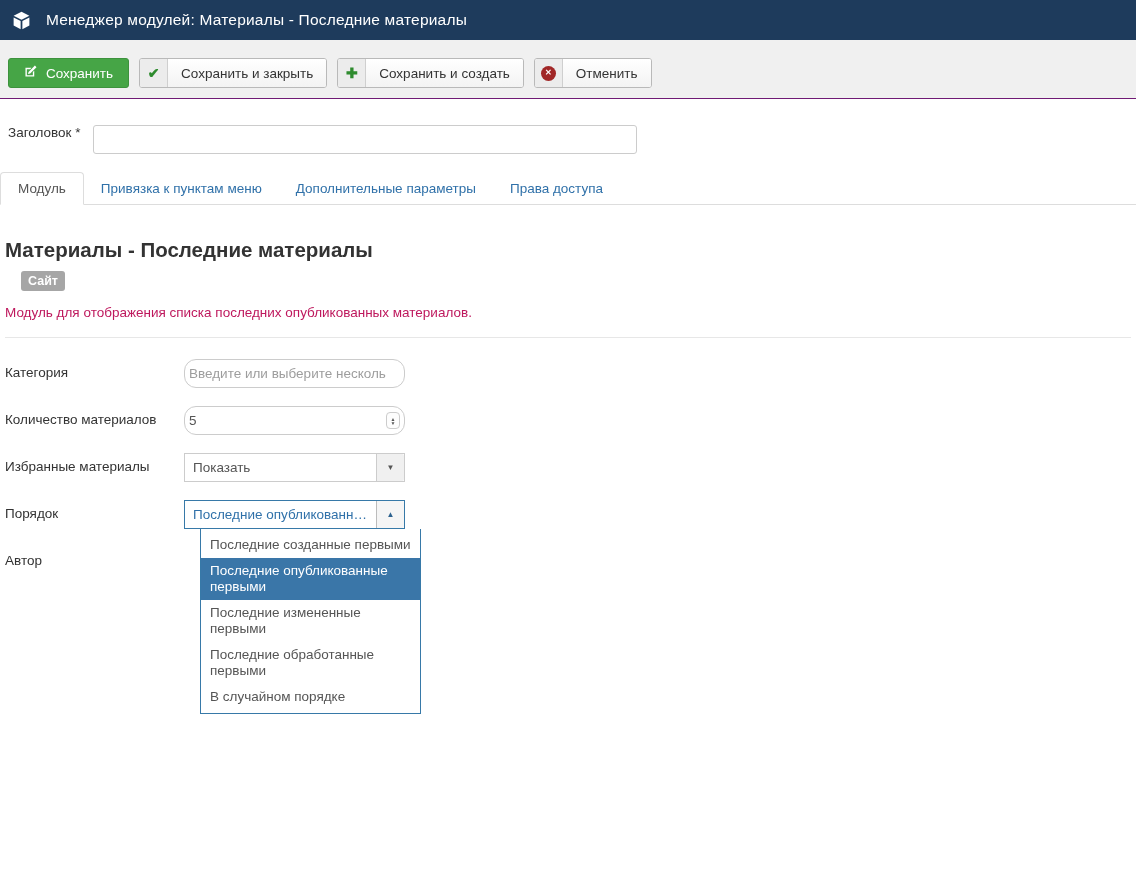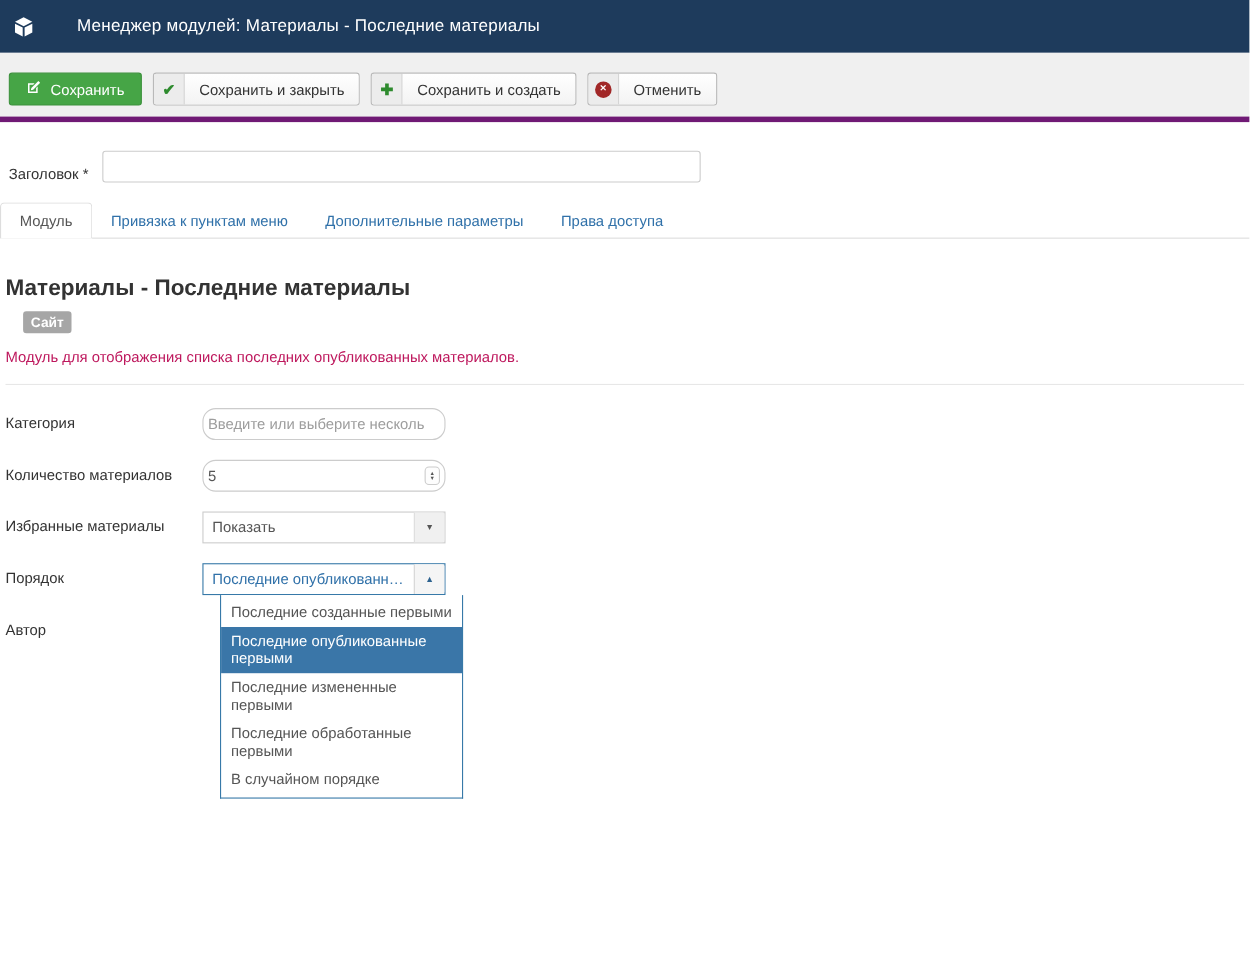--- a/index.html
+++ b/index.html
@@ -7,40 +7,39 @@
   body {
     font-family: "Liberation Sans", sans-serif;
     background: #ffffff;
     color: #333;
     font-size: 13.5px;
     overflow: hidden;
   }
 
   
   .navbar {
-    height: 48px;
+    height: 40px;
     background: #1e3b5c;
     display: flex;
     align-items: center;
     padding: 0 0 0 11px;
-    gap: 24px;
   }
   .navbar .cube { width: 21px; height: 21px; display: flex; }
   .navbar-title {
     color: #fff;
     font-size: 15.5px;
     margin-left: 14px;
     letter-spacing: .2px;
     white-space: nowrap;
   }
 
   
   .toolbar {
     background: #f0f0f0;
-    border-bottom: 5px solid #701a75;
+    border-bottom: 1px solid #701a75;
     padding: 18px 16px 10px 8px;
   }
   .btn-row { display: flex; align-items: center; gap: 10px; }
   .btn { cursor: pointer; }
   .btn-success {
     display: inline-flex;
     align-items: center;
     gap: 9px;
     height: 30px;
     padding: 0 15px;
@@ -84,21 +83,21 @@
     color: #fff;
     font-size: 8px;
     font-weight: bold;
     display: flex; align-items: center; justify-content: center;
     line-height: 1;
   }
 
   
   .title-row {
     display: flex;
-    align-items: flex-end;
+    align-items: flex-start;
     margin: 26px 8px 0 8px;
   }
   .title-row label { font-size: 13.5px; color: #333; margin-right: 13px; }
   .title-input {
     width: 544px;
     height: 29px;
     border: 1px solid #ccc;
     border-radius: 3px;
     padding: 0 8px;
     font-size: 13.5px;

